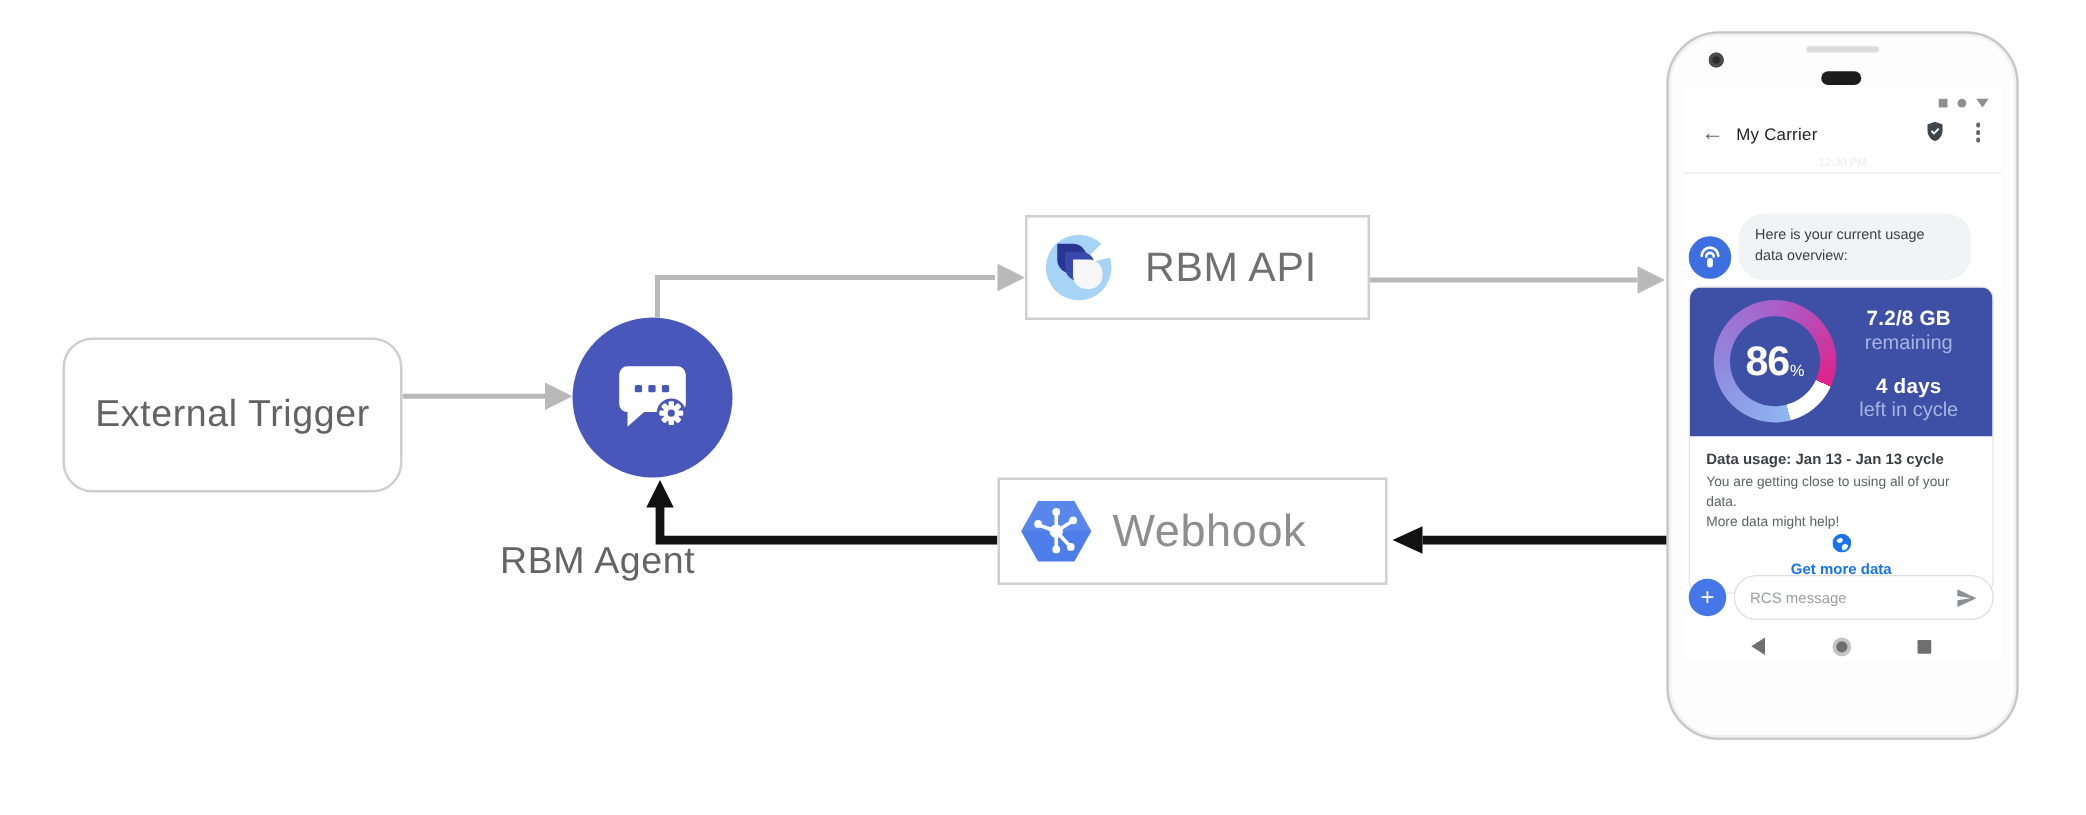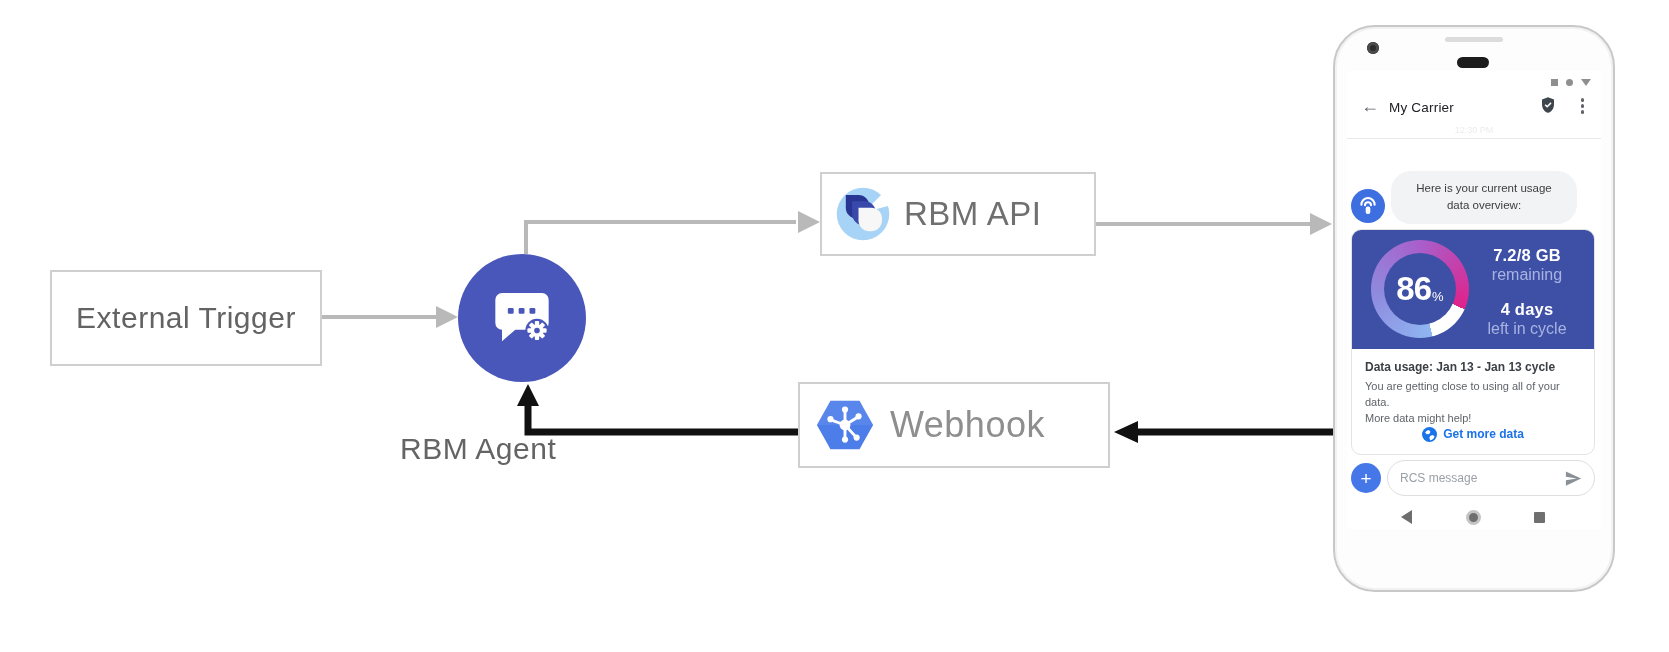--- a/index.html
+++ b/index.html
@@ -3,23 +3,23 @@
 <meta charset="utf-8">
 <style>
   html,body{margin:0;padding:0;background:#fff;}
   body{font-family:"Liberation Sans",sans-serif;}
   .canvas{position:relative;width:1669px;height:652px;background:#fff;overflow:hidden;}
   .arrows{position:absolute;left:0;top:0;}
 
   
   .node-box{position:absolute;background:#fff;border:2px solid #cfcfcf;display:flex;align-items:center;justify-content:center;box-sizing:border-box;}
   .node-label{color:#6c6c6c;letter-spacing:.5px;}
-  .ext-trigger{left:50px;top:270px;width:272px;height:96px;}
+  .ext-trigger{left:50px;top:270px;width:272px;height:124px;border-radius:24px;}
   .ext-trigger .node-label{font-size:30px;color:#636363;}
-  .rbm-api{left:820px;top:172px;width:276px;height:84px;justify-content:flex-start;padding-left:12px;gap:12px;}
+  .rbm-api{left:820px;top:172px;width:276px;height:84px;justify-content:flex-start;padding-left:12px;gap:24px;}
   .rbm-api .node-label{font-size:33px;color:#707070;}
   .webhook{left:798px;top:382px;width:312px;height:86px;justify-content:flex-start;padding-left:14px;gap:14px;}
   .webhook .node-label{font-size:36px;color:#8e8e8e;}
 
   .agent-circle{position:absolute;left:458px;top:254px;width:128px;height:128px;border-radius:50%;background:#4956ba;display:flex;align-items:center;justify-content:center;}
   .agent-label{position:absolute;left:400px;top:432px;width:190px;text-align:left;font-size:30px;color:#646464;letter-spacing:.5px;}
 
   
   .phone{position:absolute;left:1333px;top:25px;width:282px;height:567px;background:#fdfdfd;border:2px solid #c8c8c8;border-radius:42px;box-sizing:border-box;box-shadow:inset 0 0 0 2px #f2f2f2;}
   .cam{position:absolute;left:32px;top:15px;width:12px;height:12px;border-radius:50%;background:#2b2b2b;box-shadow:inset 0 0 0 3px #4a4a4a;}
@@ -35,38 +35,38 @@
   .header{position:absolute;top:18px;left:0;right:0;height:40px;}
   .back-arrow{position:absolute;left:14px;top:8px;font-size:18px;color:#5f6368;line-height:1;cursor:default;}
   .conv-title{position:absolute;left:42px;top:11px;font-size:13.5px;color:#202124;letter-spacing:.2px;}
   .shield{position:absolute;right:44px;top:7px;}
   .kebab{position:absolute;right:17px;top:9px;display:flex;flex-direction:column;gap:2.5px;}
   .kebab i{width:3.5px;height:3.5px;border-radius:50%;background:#5f6368;}
   .faint-time{position:absolute;top:54px;left:0;right:0;text-align:center;font-size:9px;color:#ececec;}
   .hdr-divider{position:absolute;top:67px;left:0;right:0;height:1px;background:#e9e9e9;}
 
   .avatar{position:absolute;left:4px;top:118px;width:34px;height:34px;border-radius:50%;background:#3e6fe0;display:flex;align-items:center;justify-content:center;}
-  .bubble{position:absolute;left:44px;top:100px;width:186px;box-sizing:border-box;background:#f1f3f4;border-radius:20px;padding:9px 13px;font-size:11.5px;line-height:1.5;color:#3c4043;text-align:center;}
+  .bubble{position:absolute;left:44px;top:100px;width:186px;box-sizing:border-box;background:#f1f3f4;border-radius:20px;padding:9px 13px;font-size:11.5px;line-height:1.5;color:#3c4043;}
 
   .rich-card{position:absolute;left:4px;top:158px;width:244px;border:1px solid #e3e3e3;border-radius:10px;overflow:hidden;background:#fff;box-sizing:border-box;}
   .card-media{position:relative;height:119px;background:#3e50a5;}
   .donut{position:absolute;left:19px;top:10px;width:98px;height:98px;border-radius:50%;
     background:conic-gradient(from 165deg,#8fb6f2 0deg,#8f8ade 100deg,#a95fcb 195deg,#e0218a 309.6deg,#ffffff 309.6deg 360deg);}
   .donut::after{content:"";position:absolute;inset:13px;border-radius:50%;background:#3e50a5;}
   .donut-label{position:absolute;inset:0;display:flex;align-items:center;justify-content:center;z-index:2;color:#fff;}
   .pct{font-size:33px;font-weight:700;letter-spacing:-1px;}
   .pct-unit{font-size:13px;position:relative;top:7px;margin-left:1px;}
   .card-stats{position:absolute;right:8px;top:16px;width:118px;text-align:center;color:#fff;}
   .stat-big{font-size:16.5px;font-weight:bold;letter-spacing:.2px;}
   .stat-cap{font-size:16px;color:#a9b3e2;margin-top:1px;}
   .stat-gap{height:16px;}
   .card-body{padding:11px 13px 12px 13px;}
   .cb-title{font-size:12px;font-weight:bold;color:#3b3f44;margin-bottom:5px;}
   .cb-text{font-size:11px;color:#5f6368;line-height:1.45;}
-  .cb-action{margin-top:0;display:flex;align-items:flex-start;justify-content:center;gap:6px;cursor:default;}
+  .cb-action{margin-top:0;display:flex;align-items:center;justify-content:center;gap:6px;cursor:default;flex-direction:column;}
   .cb-action span{font-size:12px;font-weight:bold;color:#1a73e8;}
 
   .plus-btn{position:absolute;left:4px;top:392px;width:30px;height:30px;border-radius:50%;background:#4677e8;color:#fff;display:flex;align-items:center;justify-content:center;font-size:19px;font-weight:300;line-height:1;}
   .compose-pill{position:absolute;left:40px;top:389px;width:208px;height:36px;box-sizing:border-box;border:1px solid #dedede;border-radius:18px;background:#fff;display:flex;align-items:center;}
   .compose-pill input{border:none;outline:none;background:transparent;margin-left:10px;width:140px;font-size:12px;color:#5f6368;font-family:"Liberation Sans",sans-serif;}
   .compose-pill input::placeholder{color:#9aa0a6;}
   .send{position:absolute;right:11px;top:8px;}
 
   .navbar{position:absolute;top:436px;left:0;right:0;height:20px;display:flex;align-items:center;justify-content:space-between;padding:0 56px 0 54px;box-sizing:border-box;}
   .nav-back{width:0;height:0;border-top:7px solid transparent;border-bottom:7px solid transparent;border-right:11px solid #6e6e6e;}

